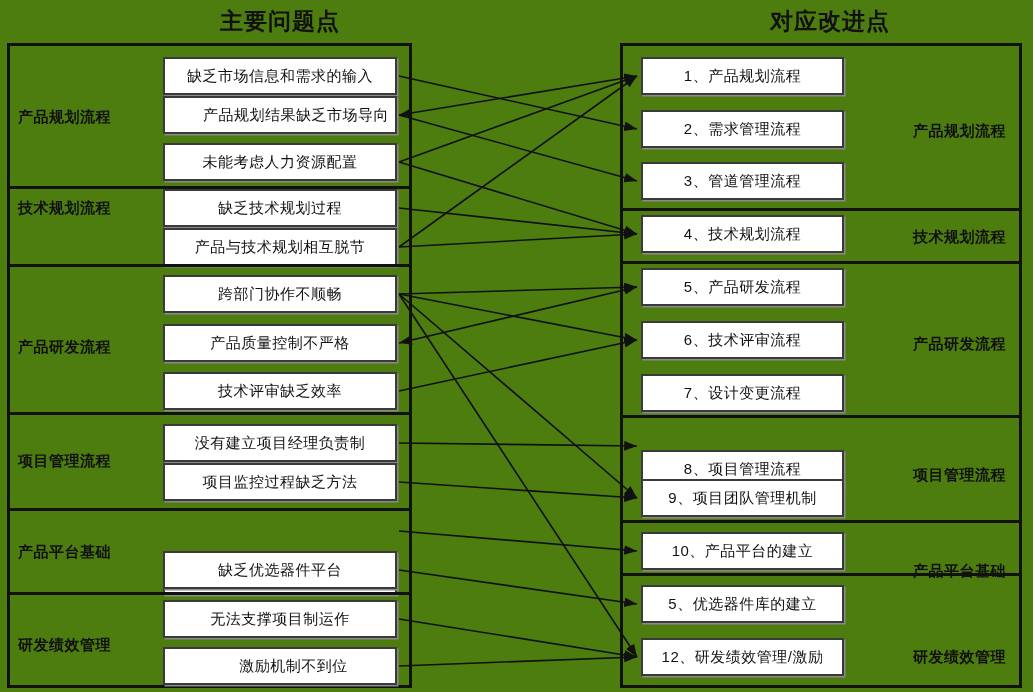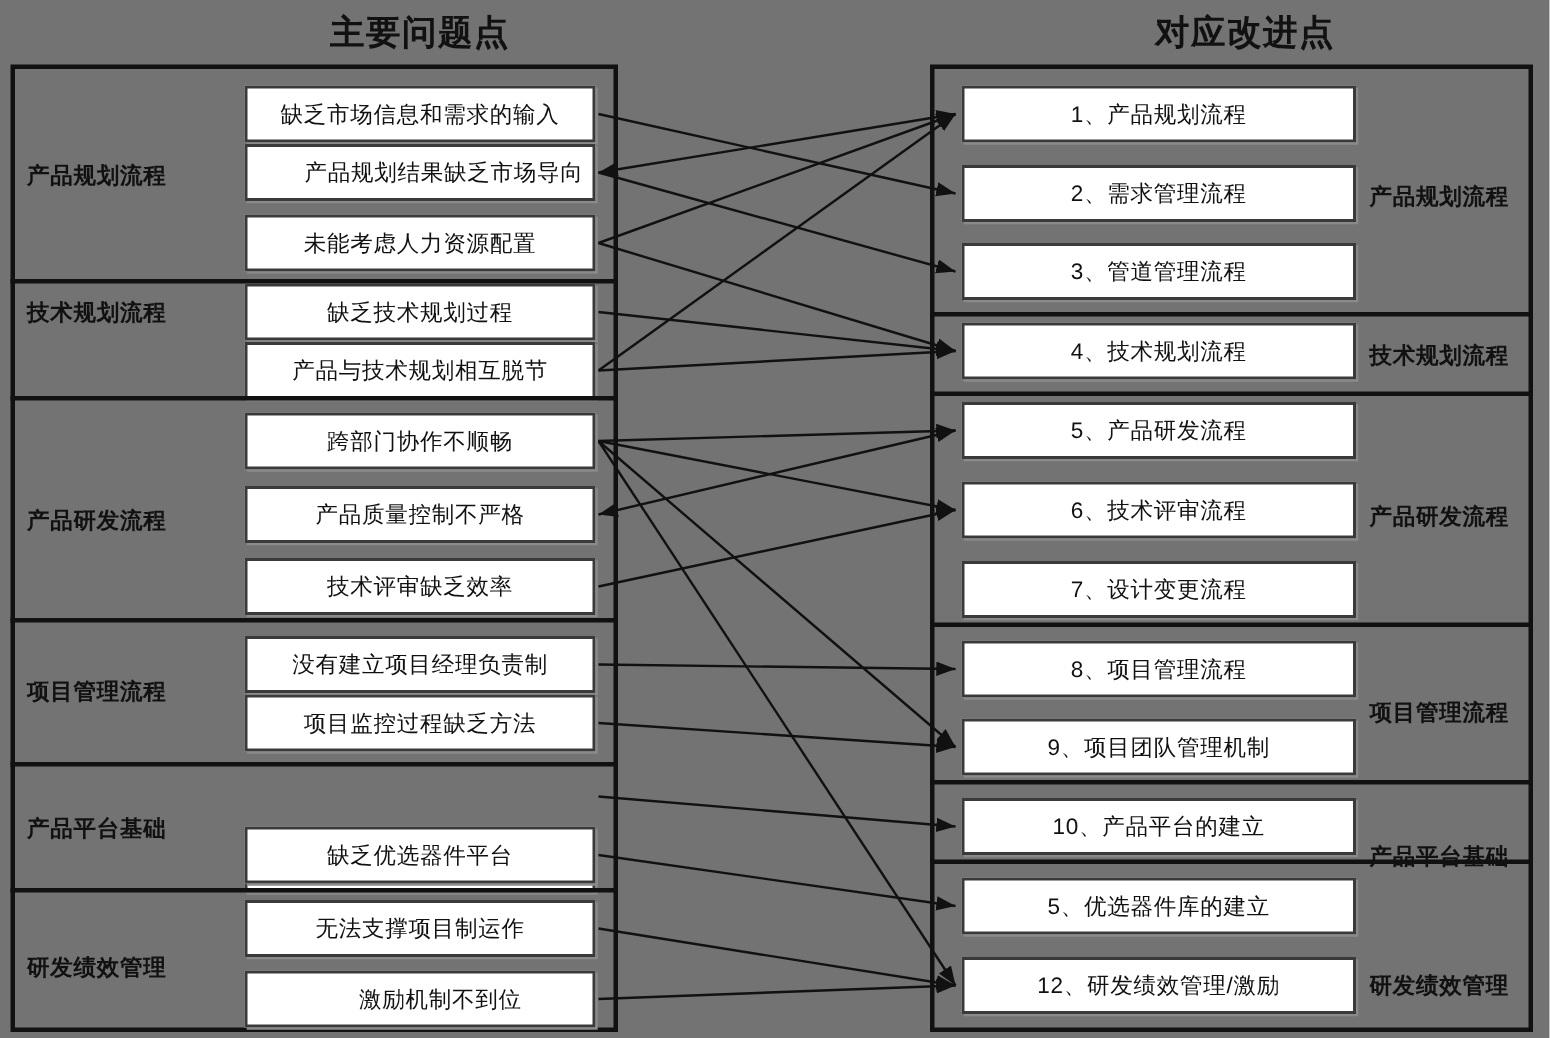--- a/index.html
+++ b/index.html
@@ -6,21 +6,21 @@
   body{
     font-family:"Liberation Sans","DejaVu Sans",sans-serif;
     color:#000;
     -webkit-font-smoothing:antialiased;
   }
   #canvas{
     position:relative;
     width:1033px;
     height:692px;
     overflow:hidden;
-    background:#737373;
+    background:#4d7c0f;
   }
 
   
   .col-title{
     position:absolute;
     font-size:23px;
     font-weight:700;
     letter-spacing:1px;
     text-align:center;
     white-space:nowrap;
@@ -67,21 +67,21 @@
     display:flex;
     align-items:center;
     justify-content:center;
     font-size:15px;
     color:#111;
     white-space:nowrap;
     letter-spacing:.5px;
     box-shadow:1.5px 1.5px 0 #8a8a8a;
   }
   .item-left  { left:163px; width:234px; height:38px; }
-  .item-right { left:641px; width:263px; height:38px; }
+  .item-right { left:641px; width:203px; height:38px; }
 
   
   #links{
     position:absolute;
     left:0; top:0;
     width:1033px; height:692px;
     pointer-events:none;
   }
   #links line{ stroke:#111; stroke-width:1.6; }
 </style>
@@ -147,21 +147,21 @@
       <div class="item-box item-left" style="top: 647px; padding-left: 27px;">激励机制不到位</div>
     </div>
   <div id="right-items">
       <div class="item-box item-right" style="top: 57px;">1、产品规划流程</div>
       <div class="item-box item-right" style="top: 110px;">2、需求管理流程</div>
       <div class="item-box item-right" style="top: 162px;">3、管道管理流程</div>
       <div class="item-box item-right" style="top: 215px;">4、技术规划流程</div>
       <div class="item-box item-right" style="top: 268px;">5、产品研发流程</div>
       <div class="item-box item-right" style="top: 321px;">6、技术评审流程</div>
       <div class="item-box item-right" style="top: 374px;">7、设计变更流程</div>
-      <div class="item-box item-right" style="top: 427px;">8、项目管理流程</div>
+      <div class="item-box item-right" style="top: 450px;">8、项目管理流程</div>
       <div class="item-box item-right" style="top: 479px;">9、项目团队管理机制</div>
       <div class="item-box item-right" style="top: 532px;">10、产品平台的建立</div>
       <div class="item-box item-right" style="top: 585px;">5、优选器件库的建立</div>
       <div class="item-box item-right" style="top: 638px;">12、研发绩效管理/激励</div>
     </div>
   <div id="left-cats">
       <div class="cat-label cat-left" style="top: 108px;">产品规划流程</div>
       <div class="cat-label cat-left" style="top: 199px;">技术规划流程</div>
       <div class="cat-label cat-left" style="top: 338px;">产品研发流程</div>
       <div class="cat-label cat-left" style="top: 452px;">项目管理流程</div>

